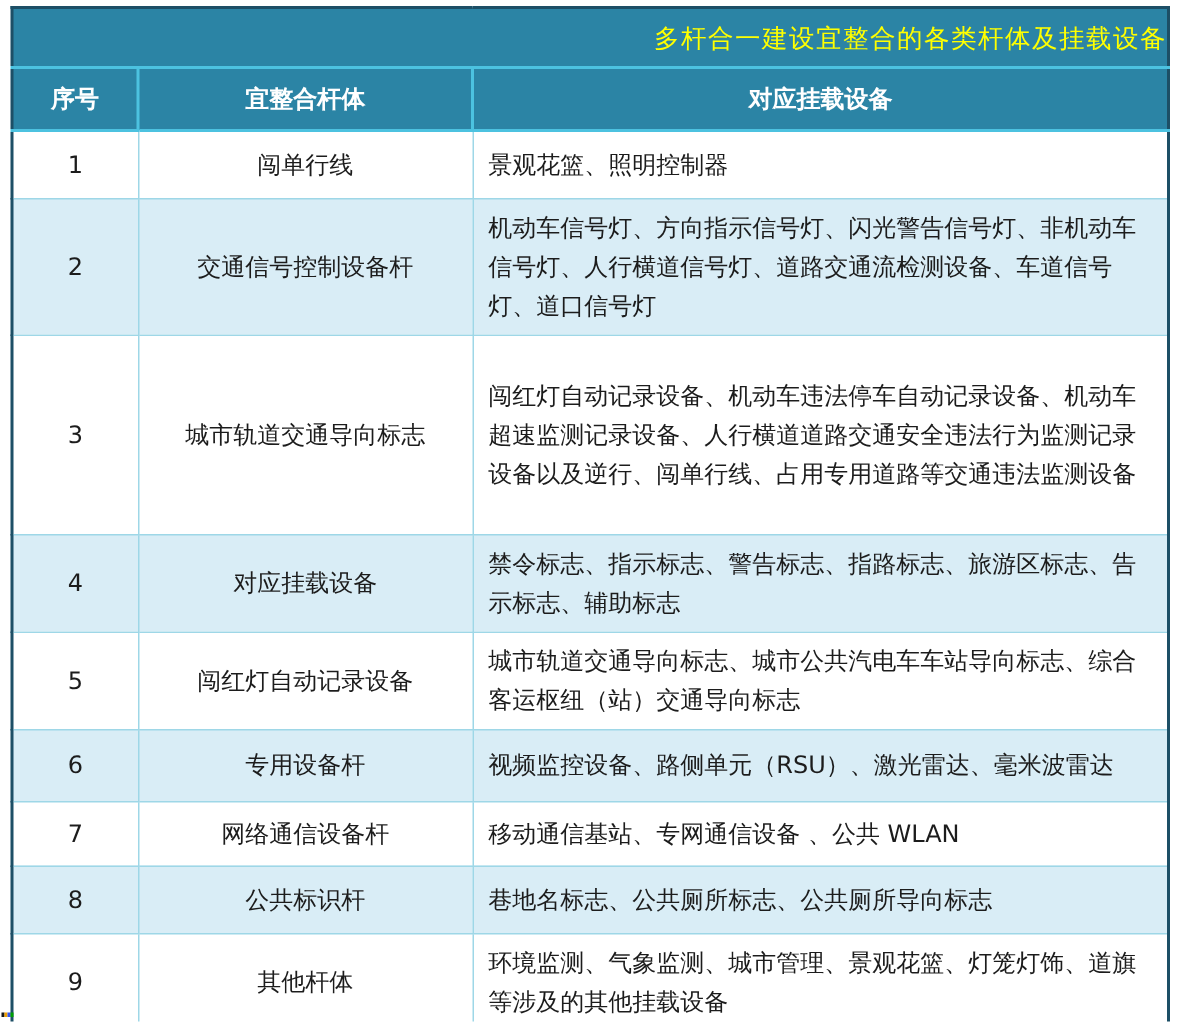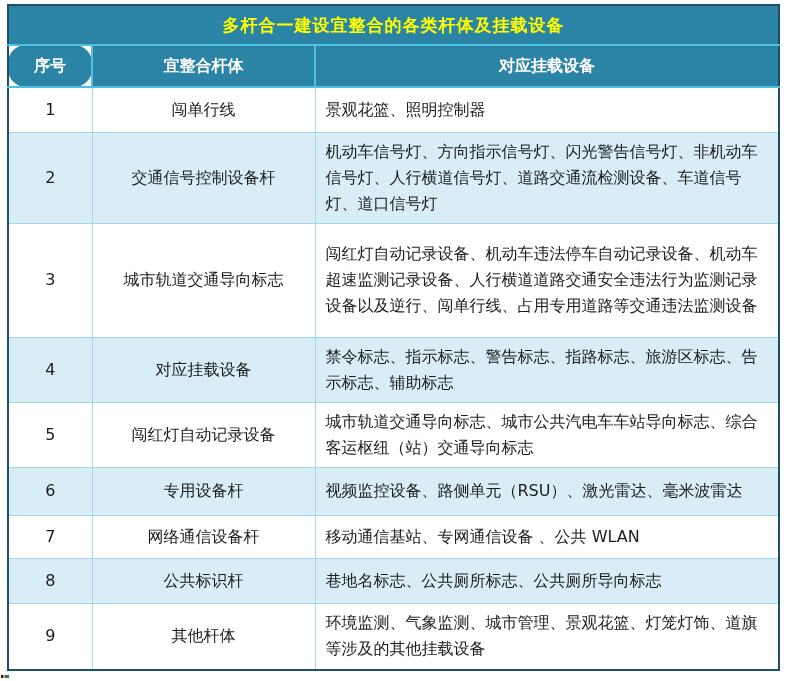--- a/index.html
+++ b/index.html
@@ -33,59 +33,59 @@
     border:2px solid var(--dark-border);
   }
   col.c1{width:84px;}
   col.c2{width:223px;}
   col.c3{width:464px;}
 
   
   tr.title-row td{
     background:var(--teal);
     color:var(--title-text);
-    font-weight:bold;
+    font-weight:normal;
     font-size:17px;
-    text-align:center;
+    text-align:right;
     height:40px;
     vertical-align:middle;
     border-bottom:2px solid var(--cyan-line);
     letter-spacing:1px;
   }
   
   tr.header-row th{
     background:var(--teal);
     color:var(--header-text);
     font-weight:bold;
     font-size:16px;
     text-align:center;
     height:42px;
     vertical-align:middle;
     border-left:2px solid var(--cyan-line);
     border-bottom:2px solid var(--cyan-line);
   }
-  tr.header-row th:first-child{border-left:none;border-radius:18px;}
+  tr.header-row th:first-child{border-left:none;}
 
   
   tbody td{
     font-size:16px;
     line-height:26px;
     color:var(--body-text);
     vertical-align:middle;
     border:1px solid var(--body-border);
     background:#ffffff;
   }
   tbody tr.alt td{background:var(--alt-row-bg);margin-top:17px;}
   td.num{text-align:center;}
   td.pole{text-align:center;padding:4px 6px;}
   td.devices{text-align:left;padding:6px 12px 6px 10px;}
 
   tr.h45  td{height:45px;}
   tr.h86  td{height:86px;}
-  tr.h114 td{height:114px;}
+  tr.h114 td{height:133px;}
   tr.h61  td{height:61px;}
   tr.h65  td{height:65px;}
   tr.h48  td{height:48px;}
   tr.h43  td{height:43px;}
   tr.h67  td{height:67px;}
 
   
   .corner-speck{
     position:absolute;
     left:1px;

